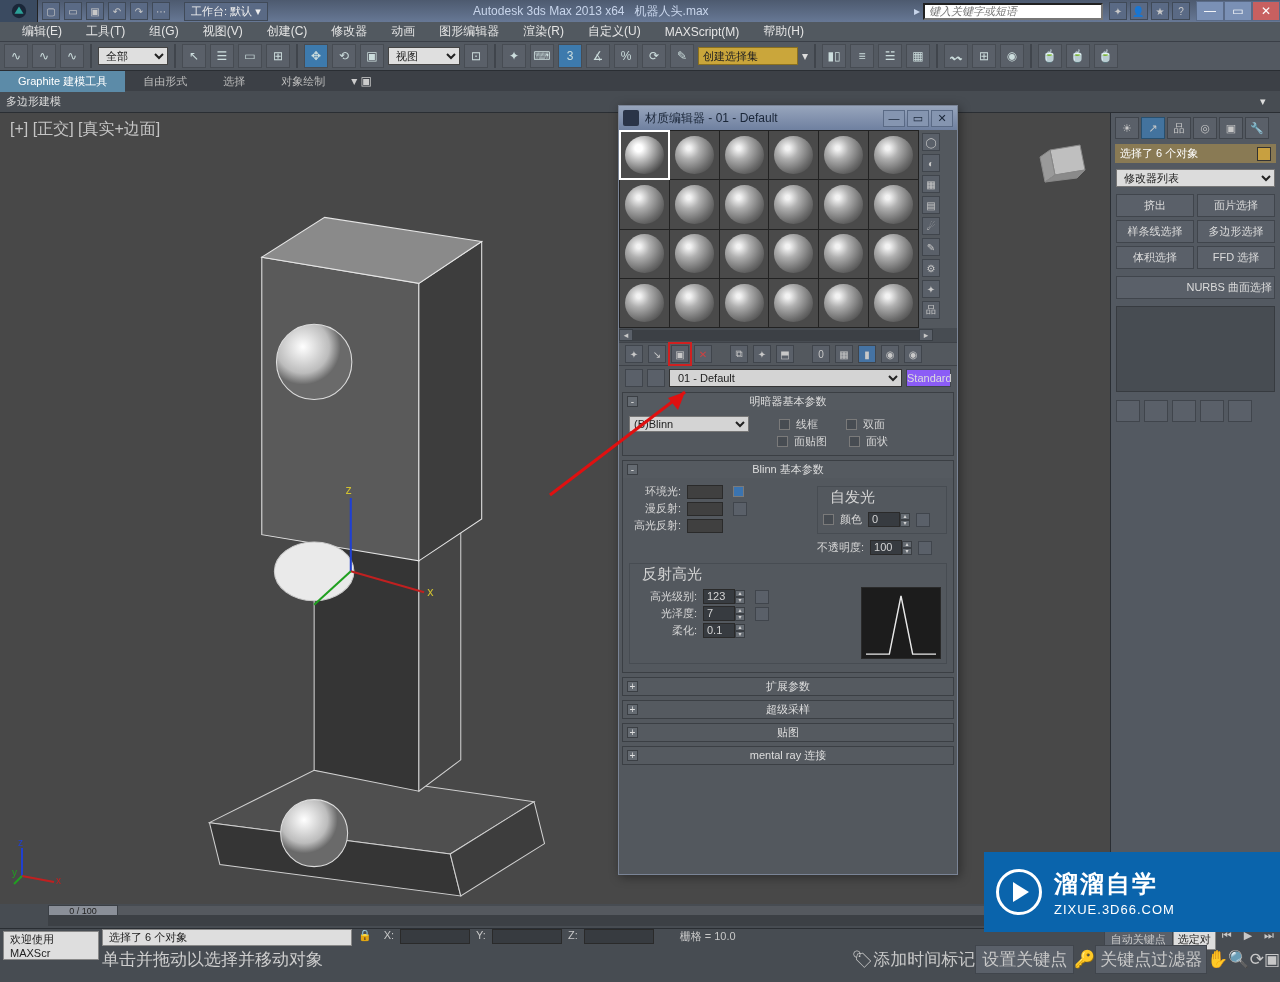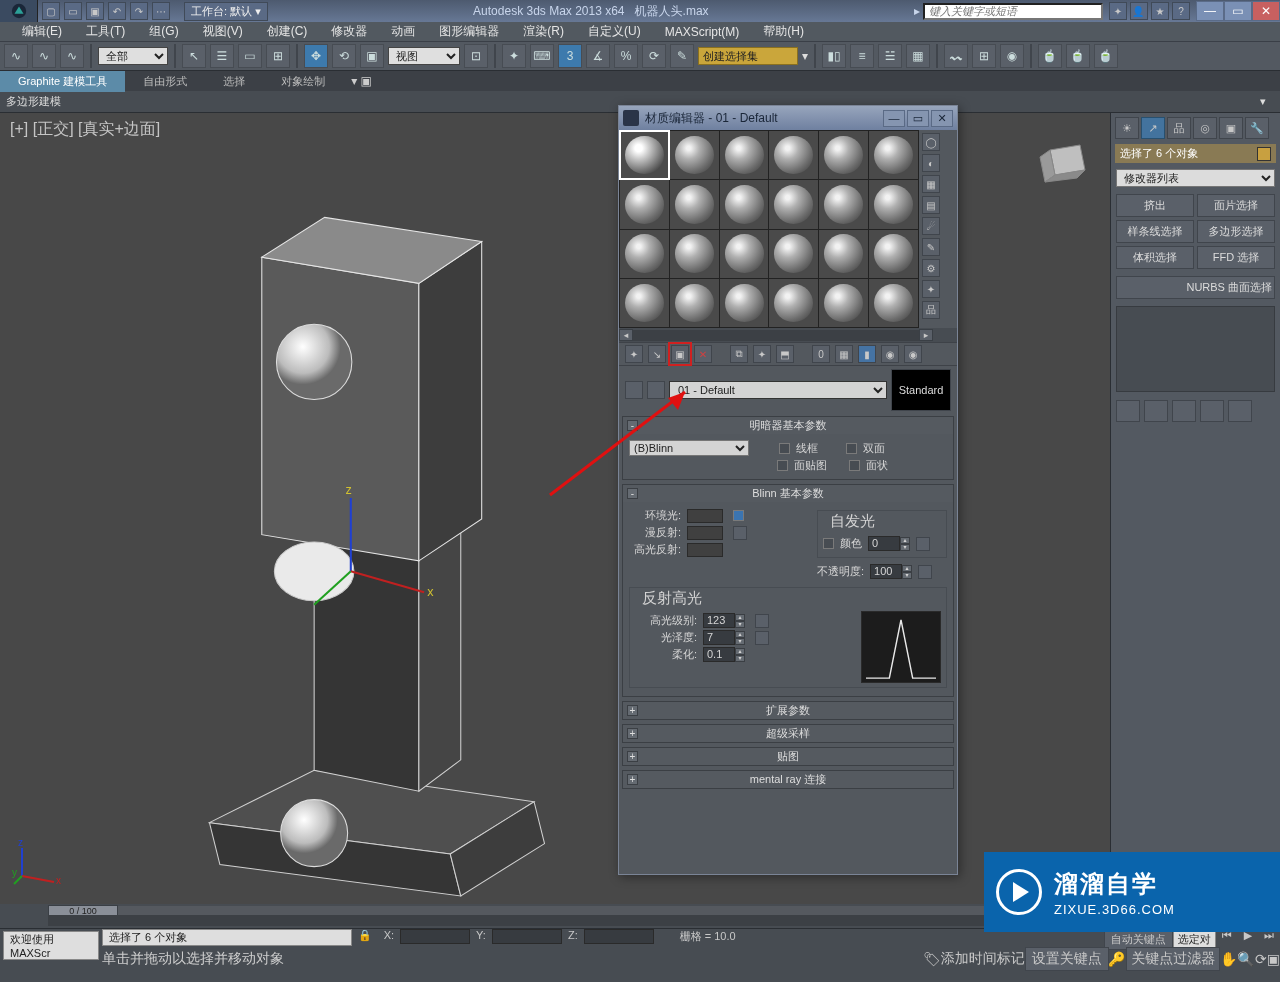--- a/index.html
+++ b/index.html
@@ -78,21 +78,21 @@
 .mat-side .ms-btn { width:18px; height:18px; background:#5a6069; border:1px solid #40454c; font-size:10px; display:flex; align-items:center; justify-content:center; }
 .mat-hscroll { height:14px; background:#474c52; display:flex; align-items:center; }
 .mat-hscroll .arrow { width:14px; height:12px; background:#5a6069; border:1px solid #3a3f45; display:flex; align-items:center; justify-content:center; font-size:9px; }
 .mat-hscroll .track { flex:1; height:11px; background:#3c4045; }
 .mat-toolrow { height:24px; display:flex; align-items:center; padding:0 6px; gap:5px; border-top:1px solid #3e4248; border-bottom:1px solid #3e4248; }
 .mat-toolrow .mt-btn { width:18px; height:18px; background:#5a6069; border:1px solid #40454c; font-size:10px; display:flex; align-items:center; justify-content:center; }
 .mat-toolrow .mt-btn.hl { outline:2px solid #d02020; outline-offset:1px; }
 .mat-name-row { display:flex; align-items:center; padding:3px 6px; gap:4px; }
 .mat-name-row .nm-btn { width:18px; height:18px; background:#5a6069; border:1px solid #40454c; }
 .mat-name-row .nm-select { flex:1; background:#d4d4d4; color:#222; font-size:11px; padding:1px 4px; border:1px solid #333; }
-.mat-name-row .nm-type { width:60px; background:#000000; border:1px solid #40454c; text-align:center; padding:14px 0; font-size:11px; color:#dcdcdc; }
+.mat-name-row .nm-type { width:45px; background:#8b5cf6; border:1px solid #40454c; text-align:center; padding:2px 0; font-size:11px; color:#dcdcdc; }
 .mat-rollout { margin:2px 3px; border:1px solid #3b3f44; }
 .mat-roll-hdr { background:#555a60; height:17px; display:flex; align-items:center; justify-content:center; font-size:11px; color:#dedede; position:relative; }
 .mat-roll-hdr .roll-tg { position:absolute; left:4px; width:11px; height:11px; background:#656b72; border:1px solid #3b3f44; display:flex; align-items:center; justify-content:center; font-size:10px; line-height:1; }
 .mat-roll-body { padding:4px 6px; background:#53585e; }
 .mat-row { display:flex; align-items:center; gap:6px; font-size:11px; color:#d4d4d4; margin:2px 0; }
 .mat-row .lbl { text-align:right; }
 .mat-swatch { width:36px; height:14px; background:#404040; border:1px solid #2a2a2a; }
 .mat-check { width:11px; height:11px; border:1px solid #7a7a7a; background:#474c52; }
 .mat-spin { display:flex; align-items:center; }
 .mat-spin .sp-val { width:32px; height:15px; background:#373b40; border:1px solid #2a2a2a; color:#d4d4d4; text-align:left; padding:0 3px; font-size:11px; }
@@ -104,21 +104,21 @@
 .mat-group-title { font-size:15px; color:#d4d4d4; margin:-10px 0 3px 4px; background:#53585e; display:inline-block; padding:0 3px; }
 
 
 .time-bar { height:24px; background:#474c52; display:flex; align-items:center; position:relative; }
 .time-tick-strip { position:absolute; left:48px; right:20px; top:11px; height:11px; background:#3c4045; }
 .time-track { position:absolute; left:48px; right:20px; top:2px; height:9px; background:#55595f; }
 .time-handle { position:absolute; left:48px; top:1px; width:70px; height:11px; background:#8a8f98; border:1px solid #3a3f45; font-size:9px; text-align:center; color:#222; }
 .status-row { height:22px; background:#474c52; border-top:1px solid #2a2e33; display:flex; align-items:flex-start; font-size:11px; }
 .status-row .sr-cell { padding:0 6px; }
 .status-row .sr-input { background:#373b40; border:1px solid #2a2a2a; color:#c8c8c8; width:70px; height:15px; padding:0 3px; font-size:11px; }
-.status-row2 { height:18px; background:#474c52; display:flex; align-items:center; font-size:14px; }
+.status-row2 { height:18px; background:#474c52; display:flex; align-items:center; font-size:17px; }
 .status-row3 { height:14px; background:#474c52; }
 
 
 .red-arrow { position:absolute; left:540px; top:380px; width:180px; height:120px; z-index:60; pointer-events:none; }
 
 
 .watermark { position:absolute; right:0; bottom:50px; width:296px; height:80px; background:#0a64ac; display:flex; align-items:center; padding:0 12px; gap:12px; z-index:40; }
 .watermark .play { width:46px; height:46px; border:3px solid #fff; border-radius:50%; display:flex; align-items:center; justify-content:center; }
 .watermark .play::after { content:""; border-left:16px solid #fff; border-top:10px solid transparent; border-bottom:10px solid transparent; margin-left:4px; }
 .watermark .wm-text { color:#fff; }

